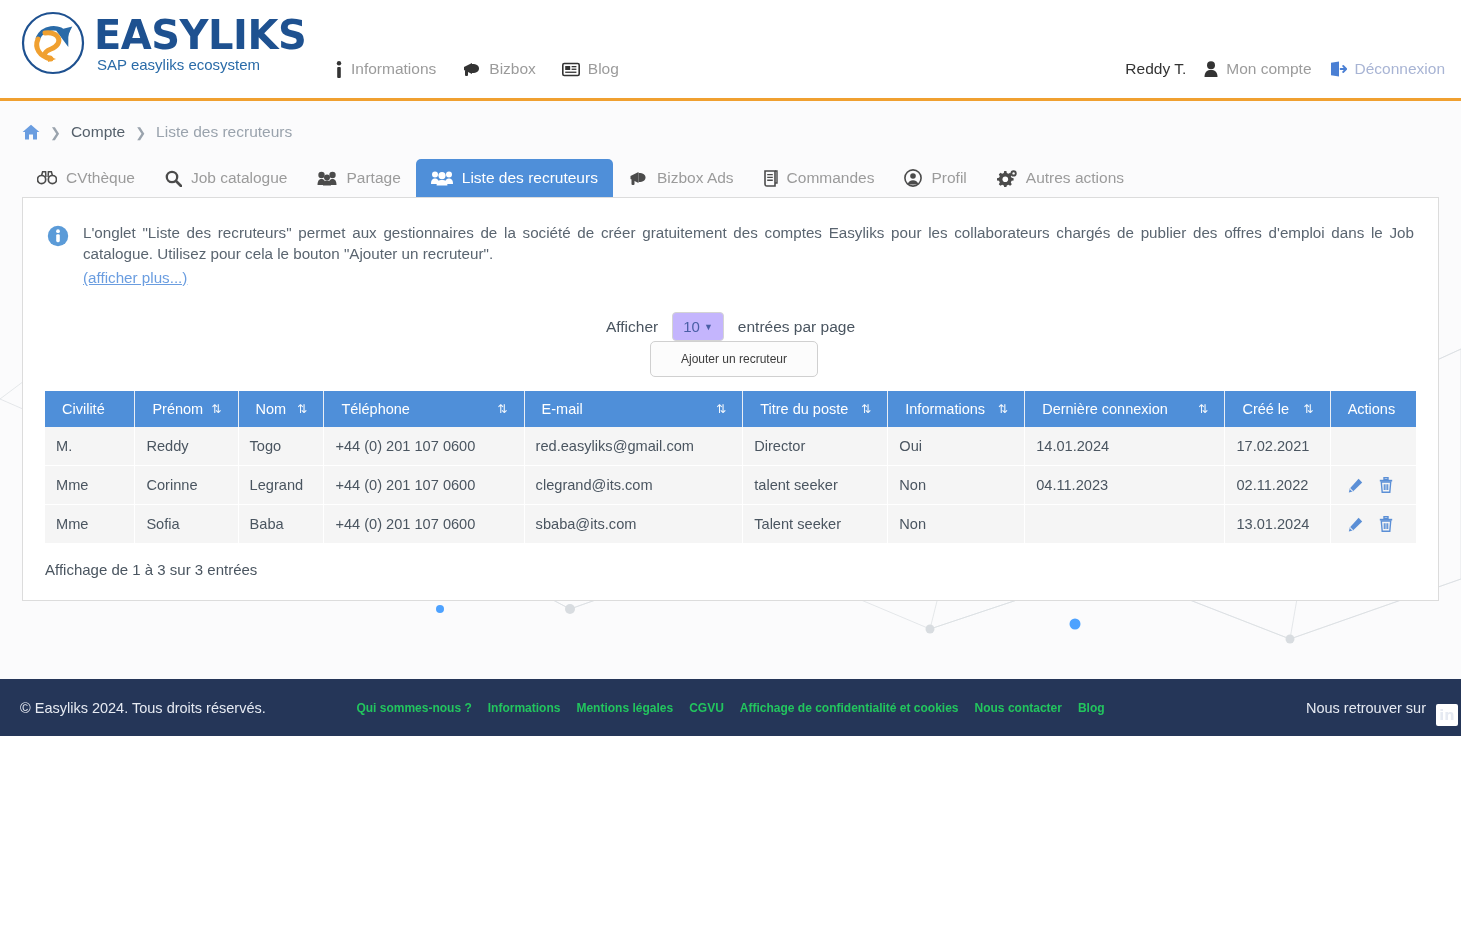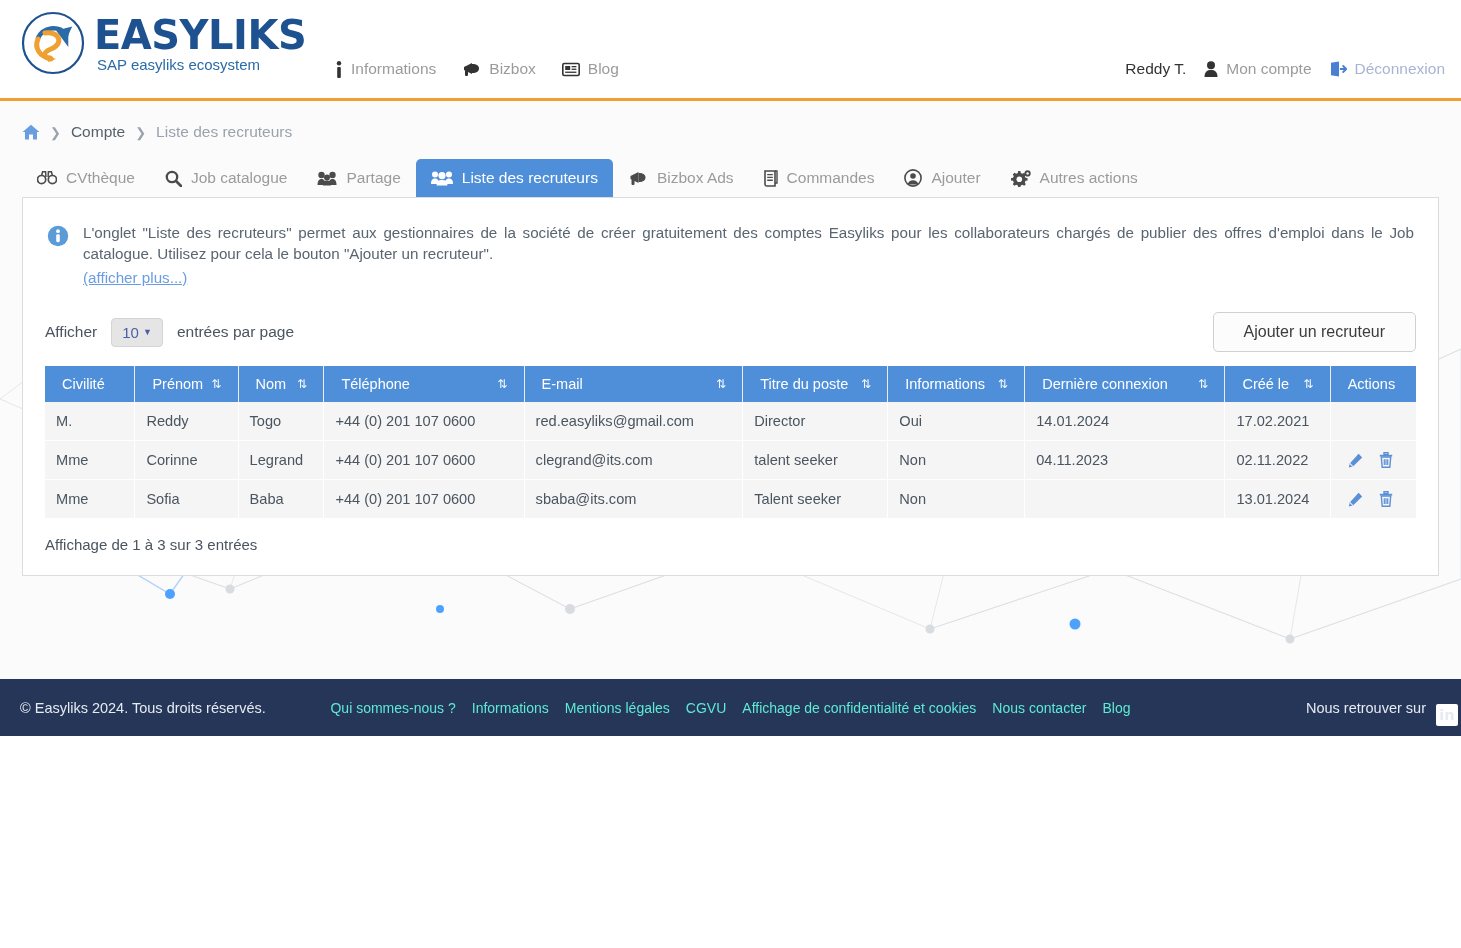--- a/index.html
+++ b/index.html
@@ -99,32 +99,33 @@
   .alert .info-ic { flex: 0 0 auto; margin-top: 3px; }
   .alert .txt {
     color: #5a6570; font-size: 15.2px; line-height: 21px;
     text-align: justify; max-width: 1340px;
   }
   .alert .more { color: #6a9de0; display: block; margin-top: 3px; }
 
   .table-controls {
     display: flex; align-items: center; justify-content: space-between;
     margin-top: 22px;
+    flex-direction: column;
   }
   .show-entries { display: flex; align-items: center; gap: 14px; font-size: 15.5px; color: #4a5560; }
   .select-box {
-    border: 1px solid #d4d4d4; background: #e5e5e5; border-radius: 4px;
+    border: 1px solid #d4d4d4; background: #c4b5fd; border-radius: 4px;
     padding: 5px 10px; font-size: 15px; color: #4a5fa5;
     display: inline-flex; align-items: center; gap: 4px; cursor: pointer;
     min-width: 46px; justify-content: center;
   }
   .select-box .caret { font-size: 9px; color: #4a5fa5; }
   .btn-add {
     border: 1px solid #d0d0d0; background: #fcfcfc; border-radius: 5px;
-    padding: 10px 30px; font-size: 16px; color: #3c3c3c; cursor: pointer;
+    padding: 10px 30px; font-size: 12px; color: #3c3c3c; cursor: pointer;
     font-family: "Liberation Sans", sans-serif;
     margin-left: 7px;
   }
 
   
   table.dt { border-collapse: collapse; width: 100%; margin-top: 14px; table-layout: fixed; }
   table.dt th {
     background: #4f8fd9; color: #fff; font-size: 14.5px; font-weight: normal;
     text-align: left; padding: 10px 17px; border-right: 1px solid #e9eef5;
     vertical-align: middle; white-space: nowrap;
@@ -144,21 +145,21 @@
 
   .table-footer { margin-top: 17px; font-size: 15px; color: #4a5560; }
 
   
   .footer {
     flex: 0 0 auto; height: 57px; background: #253658; color: #e8ecf3;
     display: flex; align-items: center; position: relative;
   }
   .footer .copy { position: absolute; left: 20px; font-size: 14.5px; color: #e6eaf2; }
   .footer .flinks { margin: 0 auto; display: flex; gap: 16px; }
-  .footer .flinks a { color: #5eead4; font-size: 14px; text-decoration: none; }
+  .footer .flinks a { color: #22c55e; font-size: 12px; text-decoration: none; font-weight: bold; }
   .footer .social { position: absolute; right: 3px; display: flex; align-items: center; gap: 10px; }
   .footer .social span { font-size: 14.5px; color: #e6eaf2; }
   .li-badge {
     width: 22px; height: 22px; background: #fff; border-radius: 2px;
     display: inline-flex; align-items: center; justify-content: center;
     color: #253658; font-weight: bold; font-size: 13px;
     font-family: "DejaVu Sans", sans-serif; cursor: pointer; margin-top: 15px;
   }
 </style>
 </head>
@@ -379,21 +380,21 @@
           <span>Commandes</span>
         </div>
         <div class="tab">
           <span class="ic">
             <svg width="18" height="18" viewBox="0 0 18 18">
                 <circle cx="9" cy="9" r="8.1" fill="none" stroke="currentColor" stroke-width="1.6"></circle>
                 <circle cx="9" cy="7" r="2.8" fill="currentColor"></circle>
                 <path d="M3.6 15.6 C4.4 12.4 6.4 11.2 9 11.2 C11.6 11.2 13.6 12.4 14.4 15.6 Z" fill="currentColor"></path>
               </svg>
           </span>
-          <span>Ajouter</span>
+          <span>Profil</span>
         </div>
         <div class="tab">
           <span class="ic">
             <svg width="20" height="17" viewBox="0 0 20 17">
                 <path d="M7.2 1 L9.4 1 L9.8 3 L11.4 3.8 L13.2 2.8 L14.8 4.4 L13.8 6.2 L14.6 7.8 L16.6 8.2 L16.6 10.4 L14.6 10.8 L13.8 12.4 L14.8 14.2 L13.2 15.8 L11.4 14.8 L9.8 15.6 L9.4 17 L7.2 17 L6.8 15.6 L5.2 14.8 L3.4 15.8 L1.8 14.2 L2.8 12.4 L2 10.8 L0 10.4 L0 8.2 L2 7.8 L2.8 6.2 L1.8 4.4 L3.4 2.8 L5.2 3.8 L6.8 3 Z" fill="currentColor"></path>
                 <circle cx="8.3" cy="9.3" r="2.8" fill="#ffffff"></circle>
                 <circle cx="16.6" cy="3.4" r="3.1" fill="currentColor"></circle>
                 <circle cx="16.6" cy="3.4" r="1.2" fill="#ffffff"></circle>
               </svg>
           </span>

